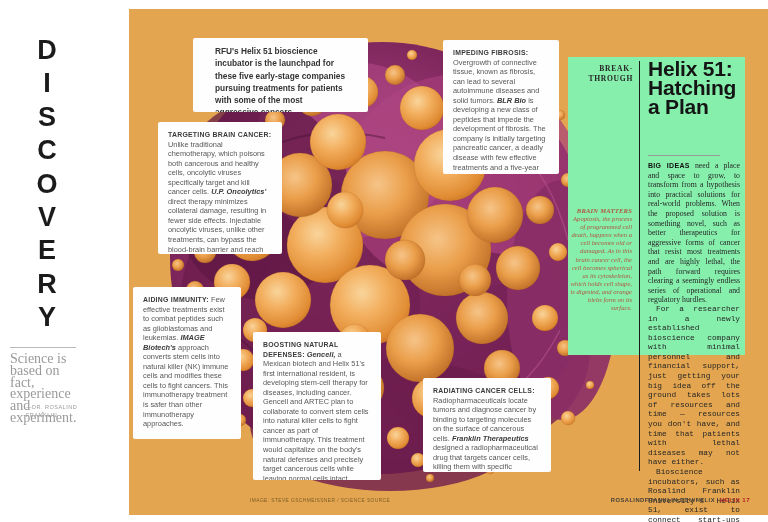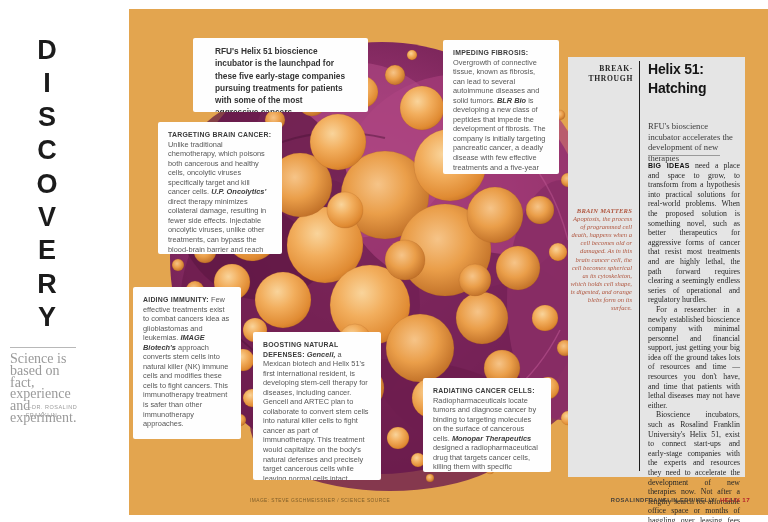--- a/index.html
+++ b/index.html
@@ -27,33 +27,33 @@
          padding:7px 22px;box-sizing:border-box;z-index:2;overflow:hidden;}
   .intro p{margin:0;font-size:8.3px;line-height:12.3px;font-weight:bold;color:#333333;}
 
   .box-targeting{left:158px;top:122px;width:124px;height:132px;}
   .box-impeding{left:443px;top:40px;width:116px;height:134px;}
   .box-aiding{left:133px;top:287px;width:108px;height:152px;}
   .box-boosting{left:253px;top:332px;width:128px;height:148px;}
   .box-radiating{left:423px;top:378px;width:128px;height:94px;}
 
   
-  .panel{position:absolute;left:568px;top:57px;width:177px;height:420px;background:#e5e5e5;z-index:2;}
+  .panel{position:absolute;left:568px;top:57px;width:177px;height:298px;background:#86efac;z-index:2;}
   .kicker{position:absolute;left:0;top:7px;width:65px;text-align:right;font-family:"Liberation Serif",serif;
           font-weight:bold;font-size:7.6px;line-height:9.6px;letter-spacing:.7px;color:#262626;}
   .vrule{position:absolute;left:71px;top:4px;width:1px;height:410px;background:#1c1c1c;}
-  .title{position:absolute;left:80px;top:3px;width:96px;font-size:14px;line-height:18.8px;
+  .title{position:absolute;left:80px;top:3px;width:96px;font-size:21px;line-height:18.8px;
          font-weight:800;color:#141414;letter-spacing:-.2px;}
   .dek{position:absolute;left:80px;top:64px;width:92px;font-family:"Liberation Serif",serif;
        font-size:8.6px;line-height:10.6px;color:#3a3a3a;}
   .dek-rule{position:absolute;left:80px;top:98px;width:72px;height:1px;background:#9a9a9a;}
   .body-col{position:absolute;left:80px;top:104px;width:92px;height:310px;font-family:"Liberation Serif",serif;
             font-size:7.8px;line-height:9.6px;text-align:justify;color:#262626;}
   .body-col p{margin:0;}
-  .body-col .indent{text-indent:8px;}
+  .body-col .indent{text-indent:8px;font-family:Liberation Mono, monospace;}
   .lead-caps{font-weight:bold;font-family:"Liberation Sans",sans-serif;font-size:7px;letter-spacing:.3px;color:#111;}
   .brain-caption{position:absolute;left:0;top:150px;width:64px;text-align:right;
       font-family:"Liberation Serif",serif;font-style:italic;font-size:6.6px;line-height:8.1px;color:#b0563f;}
   .brain-caption b{letter-spacing:.2px;}
 
   
   .credit{position:absolute;left:250px;top:498px;font-size:4.8px;letter-spacing:.45px;color:#7d5c28;z-index:3;}
   .footer-right{position:absolute;right:18px;top:496px;z-index:3;display:flex;align-items:baseline;gap:5px;}
   .footer-site{font-size:5.8px;font-weight:bold;letter-spacing:.45px;color:#45403a;text-decoration:none;}
   .footer-page{font-size:6.2px;font-weight:bold;letter-spacing:.4px;color:#b5232a;}
@@ -200,42 +200,42 @@
 
   <div class="callout box-targeting">
     <p><span class="lead">TARGETING BRAIN CANCER:</span> <span>Unlike traditional chemotherapy, which poisons both cancerous and healthy cells, oncolytic viruses specifically target and kill cancer cells.</span> <b>U.P. Oncolytics'</b> <span>direct therapy minimizes collateral damage, resulting in fewer side effects. Injectable oncolytic viruses, unlike other treatments, can bypass the blood-brain barrier and reach the brain, avoiding unnecessary surgery.</span></p>
   </div>
 
   <div class="callout box-impeding">
     <p><span class="lead">IMPEDING FIBROSIS:</span> <span>Overgrowth of connective tissue, known as fibrosis, can lead to several autoimmune diseases and solid tumors.</span> <b>BLR Bio</b> <span>is developing a new class of peptides that impede the development of fibrosis. The company is initially targeting pancreatic cancer, a deadly disease with few effective treatments and a five-year survival rate of only 50%.</span></p>
   </div>
 
   <div class="callout box-aiding">
-    <p><span class="lead">AIDING IMMUNITY:</span> <span>Few effective treatments exist to combat cancers idea as glioblastomas and leukemias.</span> <b>IMAGE Biotech's</b> <span>approach converts stem cells into natural killer (NK) immune cells and modifies these cells to fight cancers. This immunotherapy treatment is safer than other immunotherapy approaches.</span></p>
+    <p><span class="lead">AIDING IMMUNITY:</span> <span>Few effective treatments exist to combat peptides such as glioblastomas and leukemias.</span> <b>IMAGE Biotech's</b> <span>approach converts stem cells into natural killer (NK) immune cells and modifies these cells to fight cancers. This immunotherapy treatment is safer than other immunotherapy approaches.</span></p>
   </div>
 
   <div class="callout box-boosting">
     <p><span class="lead">BOOSTING NATURAL DEFENSES:</span> <b>Gencell,</b> <span>a Mexican biotech and Helix 51's first international resident, is developing stem-cell therapy for diseases, including cancer. Gencell and ARTEC plan to collaborate to convert stem cells into natural killer cells to fight cancer as part of immunotherapy. This treatment would capitalize on the body's natural defenses and precisely target cancerous cells while leaving normal cells intact.</span></p>
   </div>
 
   <div class="callout box-radiating">
-    <p><span class="lead">RADIATING CANCER CELLS:</span> <span>Radiopharmaceuticals locate tumors and diagnose cancer by binding to targeting molecules on the surface of cancerous cells.</span> <b>Monopar Therapeutics</b> <span>designed a radiopharmaceutical drug that targets cancer cells, killing them with specific amounts of radiation.</span></p>
+    <p><span class="lead">RADIATING CANCER CELLS:</span> <span>Radiopharmaceuticals locate tumors and diagnose cancer by binding to targeting molecules on the surface of cancerous cells.</span> <b>Franklin Therapeutics</b> <span>designed a radiopharmaceutical drug that targets cancer cells, killing them with specific amounts of radiation.</span></p>
   </div>
 
   <div class="panel">
     <div class="kicker">
       <div>BREAK-</div>
       <div>THROUGH</div>
     </div>
     <div class="vrule"></div>
     <div class="title">
       <div>Helix 51:</div>
       <div>Hatching</div>
-    </div>
-    <div class="dek">RFU's bioscience incubator accelerates the development of new therapies</div>
+      <div>a Plan</div>
+    </div>
     <div class="dek-rule"></div>
 
     <div class="brain-caption">
       <b>BRAIN MATTERS</b>
       <span>Apoptosis, the process of programmed cell death, happens when a cell becomes old or damaged. As in this brain cancer cell, the cell becomes spherical as its cytoskeleton, which holds cell shape, is digested, and orange blebs form on its surface.</span>
     </div>
 
     <div class="body-col">
       <p><span class="lead-caps">BIG IDEAS</span><span> need a place and space to grow, to transform from a hypothesis into practical solutions for real-world problems. When the proposed solution is something novel, such as better therapeutics for aggressive forms of cancer that resist most treatments and are highly lethal, the path forward requires clearing a seemingly endless series of operational and regulatory hurdles.</span></p>
       <p class="indent">For a researcher in a newly established bioscience company with minimal personnel and financial support, just getting your big idea off the ground takes lots of resources and time — resources you don't have, and time that patients with lethal diseases may not have either.</p>

